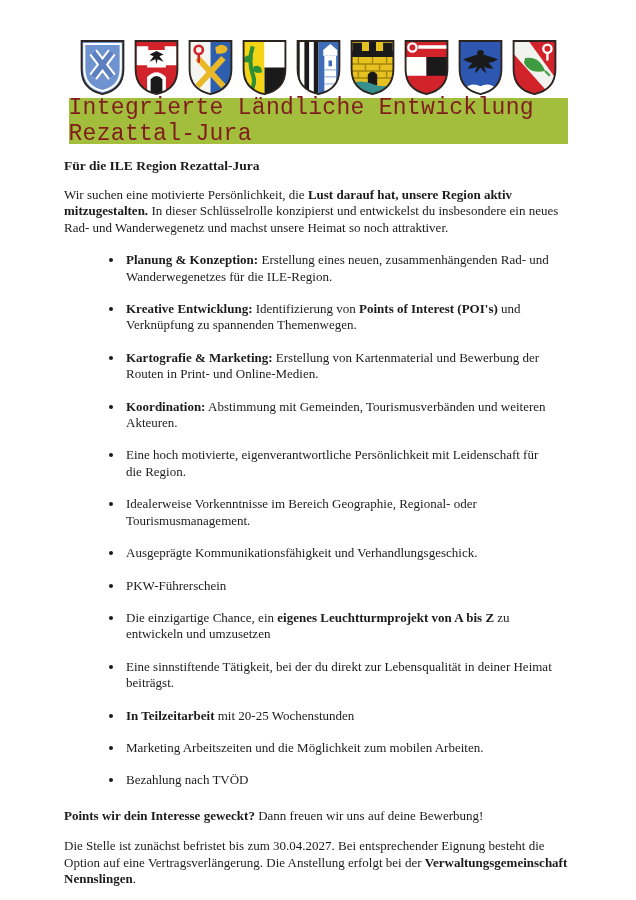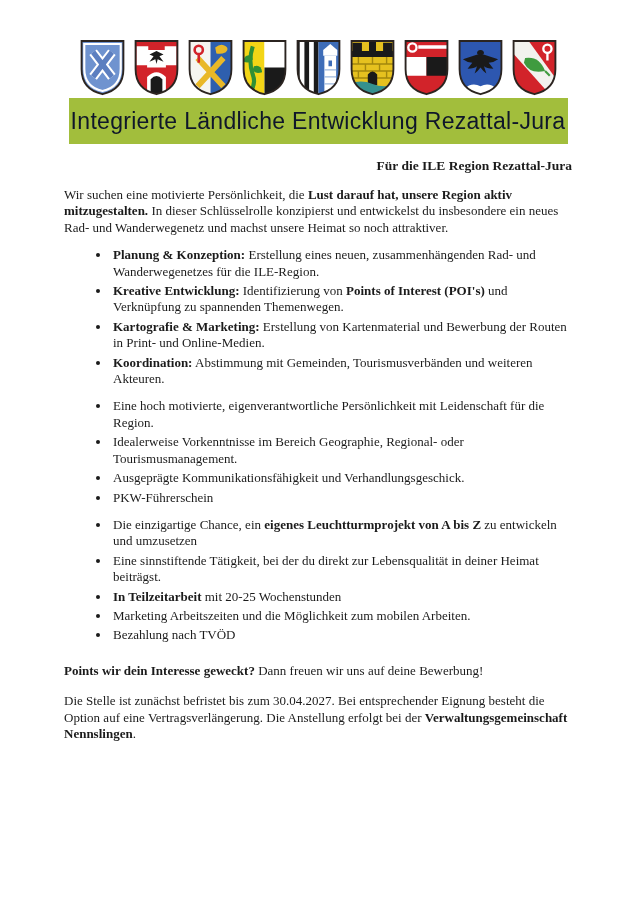--- a/index.html
+++ b/index.html
@@ -17,28 +17,28 @@
     display:flex;align-items:center;justify-content:center;
     font-family:"Liberation Sans",sans-serif;
     font-size:23px;font-weight:400;letter-spacing:0.3px;
   }
   .doc{margin:0 64px;}
   .doc-title{
     font-size:15px;font-weight:bold;text-align:center;
     margin:40px 0 0;line-height:19px;
   }
   .doc-subtitle{
-    font-size:13.5px;font-weight:bold;text-align:right;
+    font-size:13.5px;font-weight:bold;text-align:left;
     margin:13px 0 0;line-height:17px;
   }
   .para,li,.sec-heading{font-size:13px;line-height:16.4px;}
   .para{margin:13px 0 0;}
   .sec-heading{font-weight:bold;margin:16px 0 0;}
   ul.bullets{margin:11px 0 0;padding:0 0 0 44px;}
-  ul.bullets li{padding-left:2px;margin:3px;}
+  ul.bullets li{padding-left:2px;margin:16px;}
   .closing{margin-top:19px;}
   .footnote{margin-top:14px;}
   b{font-weight:bold;}
 </style>
 </head>
 <body>
 
 <div class="page">
 
   <header>
@@ -182,21 +182,21 @@
             <path d="M0,0H40V48H0Z" fill="#d2232a"></path>
             <path d="M0,0 L14,0 L40,36 L40,48 L34,48 L0,10 Z" fill="#f2f2ee"></path>
             <path d="M12,16 Q24,14 29,27 Q16,30 11,20 Z" fill="#3f9b3f"></path>
             <path d="M29,27 L33,31" fill="none" stroke="#3f9b3f" stroke-width="1.8"></path>
             <path d="M31,8 m-3.5,0 a3.5,3.5 0 1,0 7,0 a3.5,3.5 0 1,0 -7,0" fill="none" stroke="#ffffff" stroke-width="2"></path>
             <path d="M31,11.5 V18" fill="none" stroke="#ffffff" stroke-width="2"></path>
           </g>
           <path d="M2.2,1.5 H37.8 V25.5 C37.8,38.5 30.5,44.3 20,46.7 C9.5,44.3 2.2,38.5 2.2,25.5 Z" fill="none" stroke="#2b2420" stroke-width="1.6"></path>
         </svg>
       </div>
-    <div class="banner" style="background: rgb(162, 190, 60); color: #0f172a;">
+    <div class="banner" style="background: rgb(162, 190, 60); color: #7f1d1d; font-family: Liberation Mono, monospace;">
       <span>Integrierte Ländliche Entwicklung Rezattal-Jura</span>
     </div>
   </header>
 
   <main class="doc">
     <h2 class="doc-subtitle">Für die ILE Region Rezattal-Jura</h2>
 
     <p class="para"><span>Wir suchen eine motivierte Persönlichkeit, die </span><b>Lust darauf hat, unsere Region aktiv mitzugestalten.</b><span> In dieser Schlüsselrolle konzipierst und entwickelst du insbesondere ein neues Rad- und Wanderwegenetz und machst unsere Heimat so noch attraktiver.</span></p>
 
     <section>

